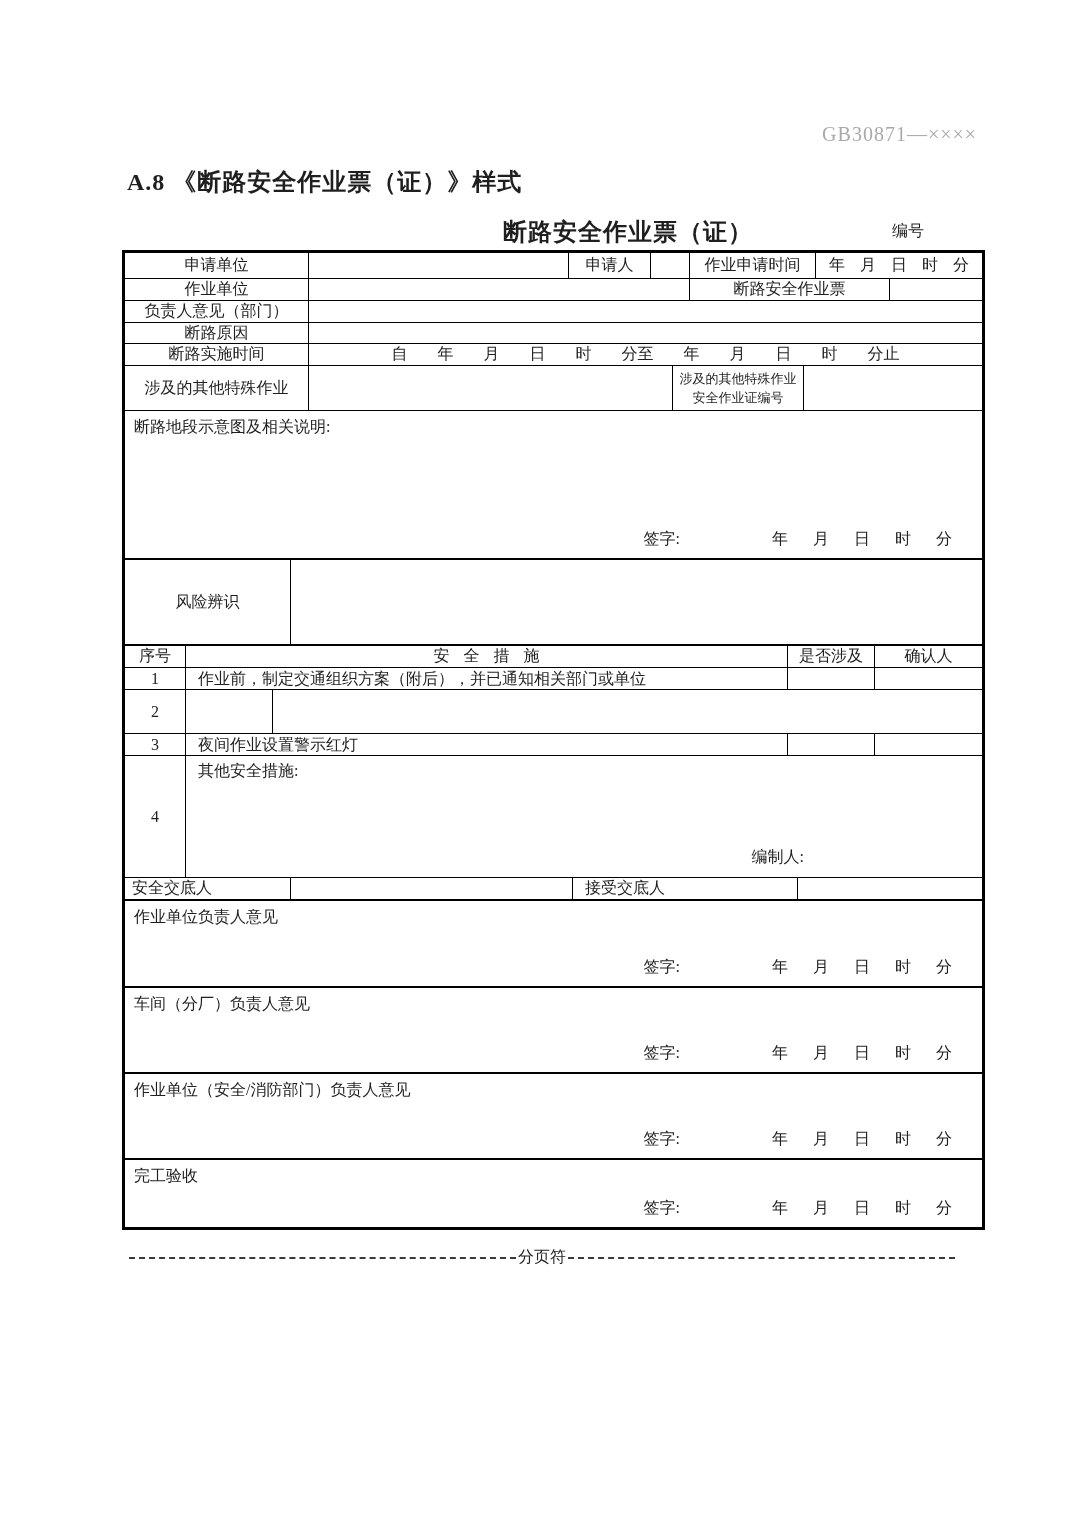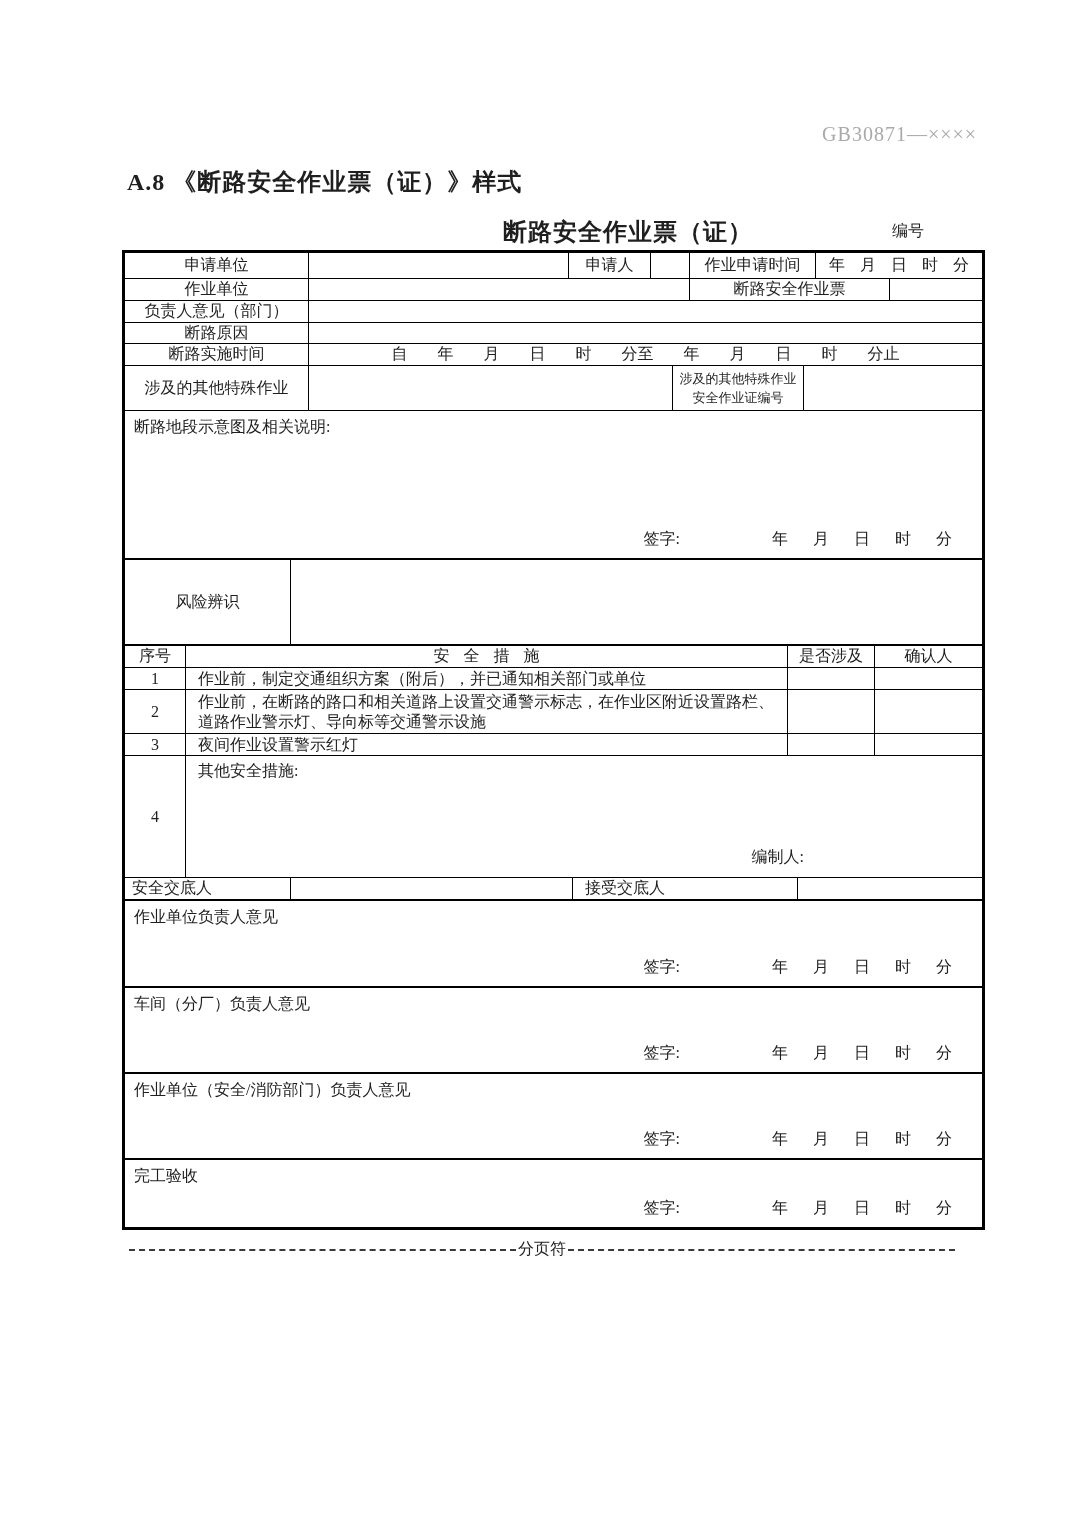--- a/index.html
+++ b/index.html
@@ -19,21 +19,21 @@
     border:3px solid #000; display:flex; flex-direction:column; font-size:16px;
   }
   .row { display:flex; border-bottom:1px solid #000; }
   .row.thick { border-bottom-width:2px; }
   .row:last-child { border-bottom:none;border-radius:9px; }
   .cell {
     border-right:1px solid #000; display:flex; align-items:center;
     justify-content:center; text-align:center; padding:1px 4px; overflow:hidden;
   }
   .cell:last-child { border-right:none;text-align:center; }
-  .cell.left { justify-content:flex-start; text-align:left; }
+  .cell.left { justify-content:flex-start; text-align:right; }
   .cell.flex { flex:1; }
   .cell.rel { position:relative; display:block; padding:0; }
   .corner-label { position:absolute; top:6px; left:9px; }
   .signline {
     position:absolute; left:0; right:30px; bottom:8px;
     display:flex; justify-content:flex-end; align-items:center;
   }
   .signline .sig { margin-right:92px; }
   .dateblanks { word-spacing:21px; white-space:nowrap; }
   .apply-date { word-spacing:11px; white-space:nowrap; }
@@ -41,21 +41,21 @@
   .measure-head { word-spacing:10px; }
   .cert-label { font-size:13px; line-height:1.5; display:inline-block; width:137px; }
   .measure-text { padding-left:12px; padding-right:8px; line-height:20px; }
   .compiler { position:absolute; bottom:9px; right:178px; }
 
   .page-break {
     position:absolute; top:1231px; left:129px; width:826px;
     display:flex; align-items:center; font-size:16px; color:#222;
   }
   .page-break .dash { flex:1; border-top:2px dashed #3a3a3a; height:0; }
-  .page-break .pb-label { margin:8px 2px;text-align:right; }
+  .page-break .pb-label { margin:16px 2px;text-align:right; }
   .page-num { position:absolute; left:156px; top:1424px; font-size:18px; color:#9a9a9a; }
 </style>
 </head>
 <body>
 
 <div class="page">
 
   <div class="gb-code">GB30871—××××</div>
   <div class="heading">A.8 《断路安全作业票（证）》样式</div>
   <div class="form-title">断路安全作业票（证）</div>
@@ -133,21 +133,20 @@
 
     <div class="row" style="height:22px">
       <div class="cell" style="width:61px">1</div>
       <div class="cell left measure-text" style="width:602px">作业前，制定交通组织方案（附后），并已通知相关部门或单位</div>
       <div class="cell" style="width:87px"></div>
       <div class="cell flex"></div>
     </div>
 
     <div class="row" style="height:44px">
       <div class="cell" style="width:61px">2</div>
-      <div class="cell left measure-text" style="width:602px">作业前，在断路的路口和相关道路上设置交通警示标志，在作业区附近设置路栏、道路作业警示灯、导向标等交通警示设施</div>
       <div class="cell" style="width:87px"></div>
       <div class="cell flex"></div>
     </div>
 
     <div class="row" style="height:22px">
       <div class="cell" style="width:61px">3</div>
       <div class="cell left measure-text" style="width:602px">夜间作业设置警示红灯</div>
       <div class="cell" style="width:87px"></div>
       <div class="cell flex"></div>
     </div>

